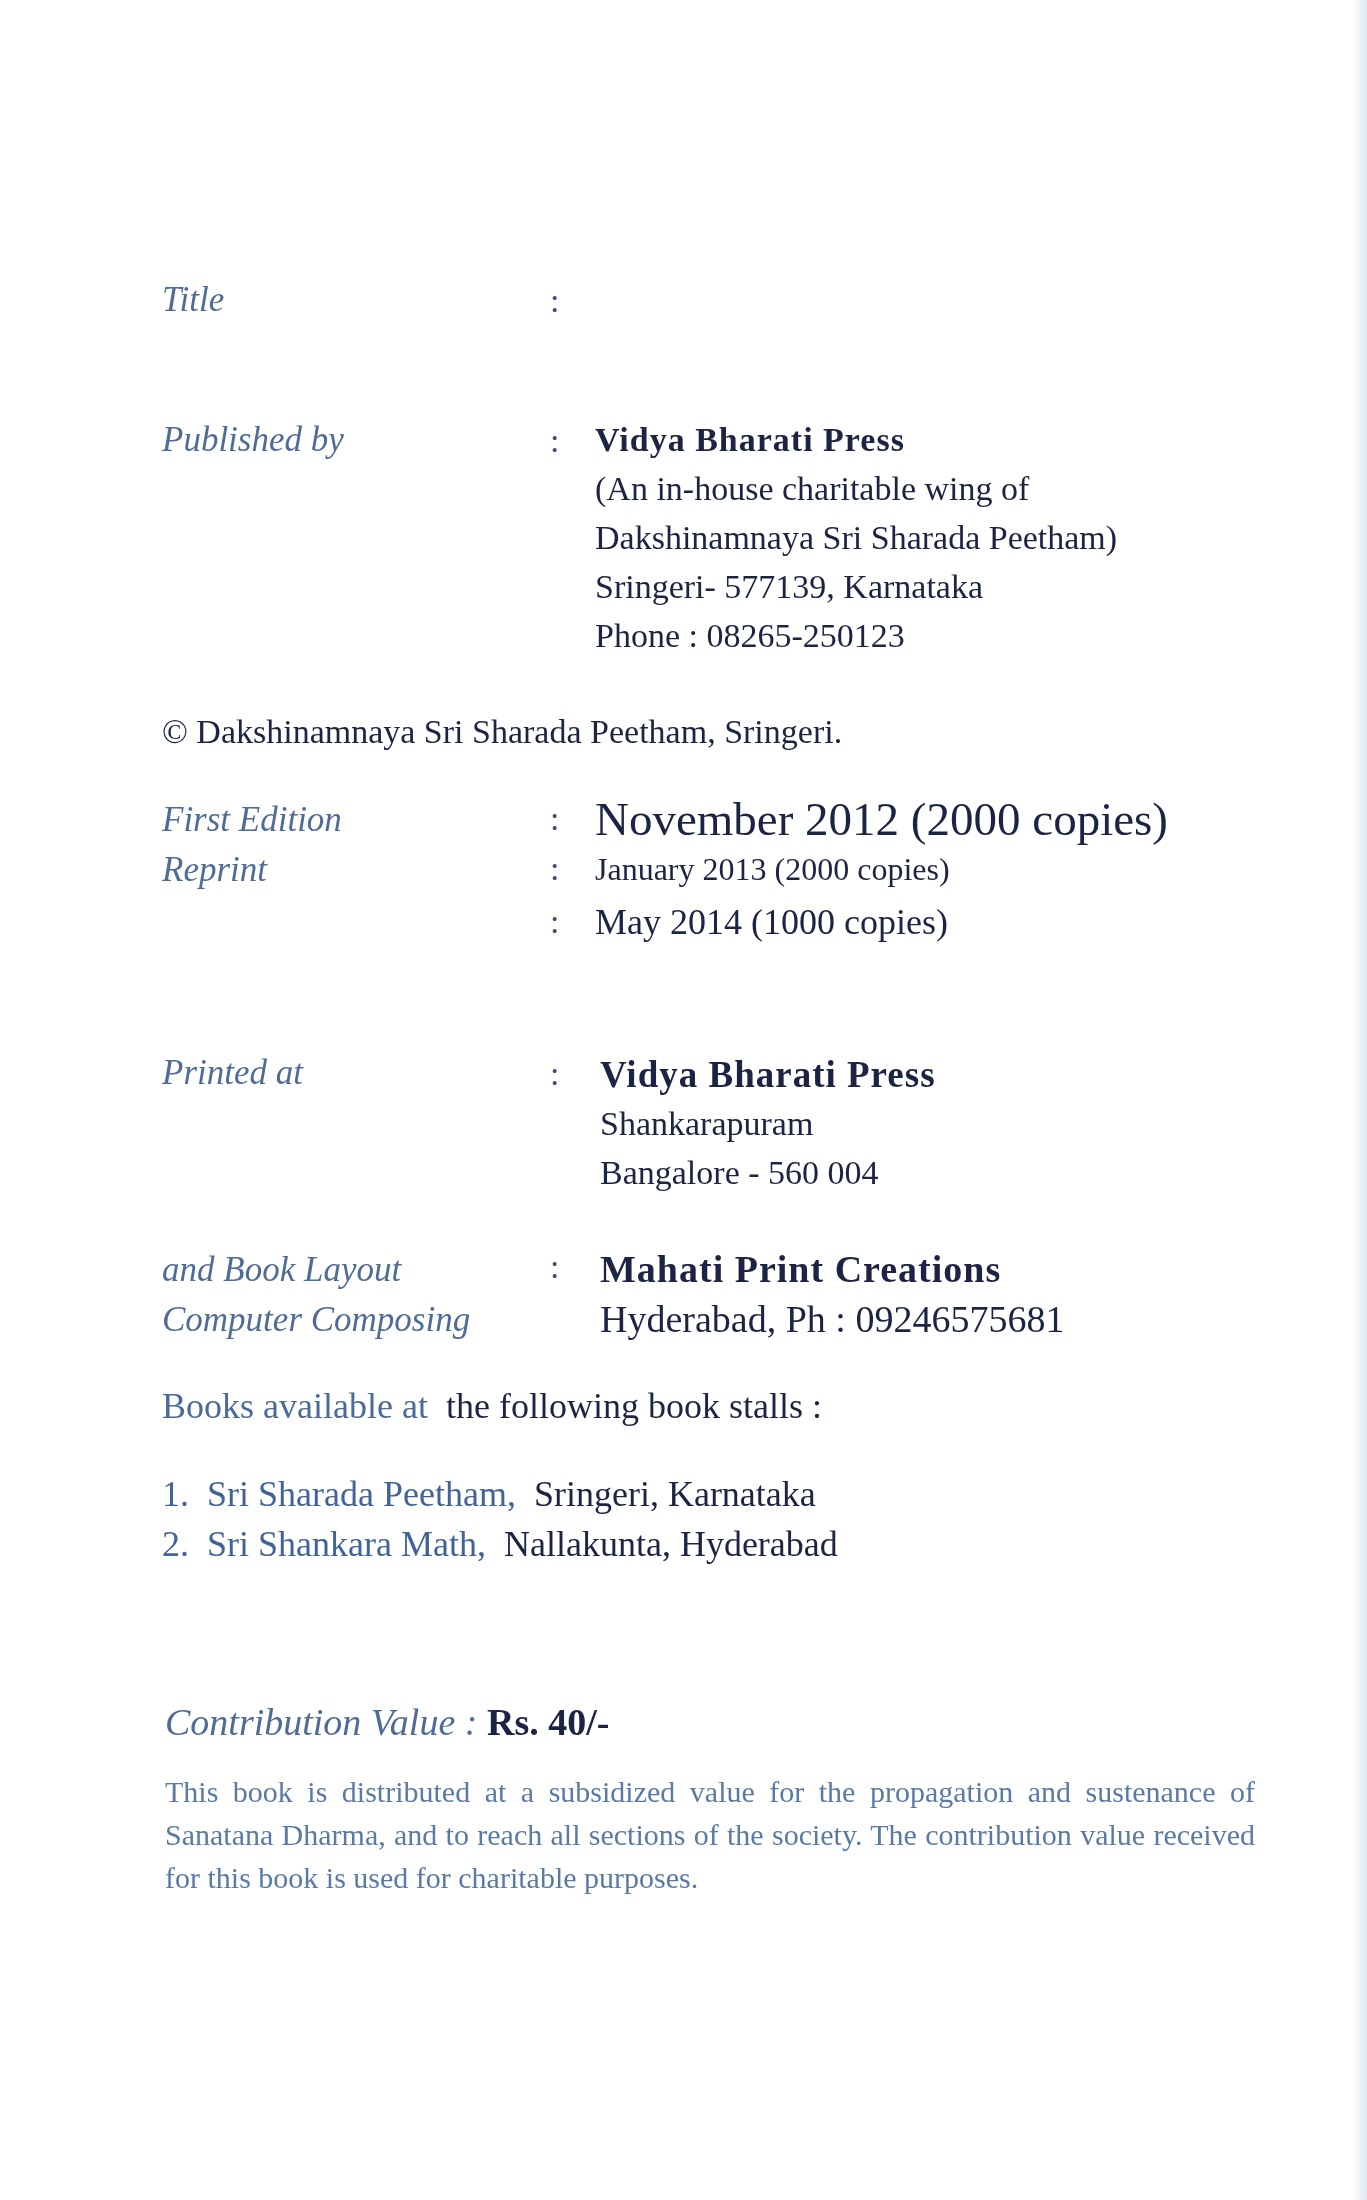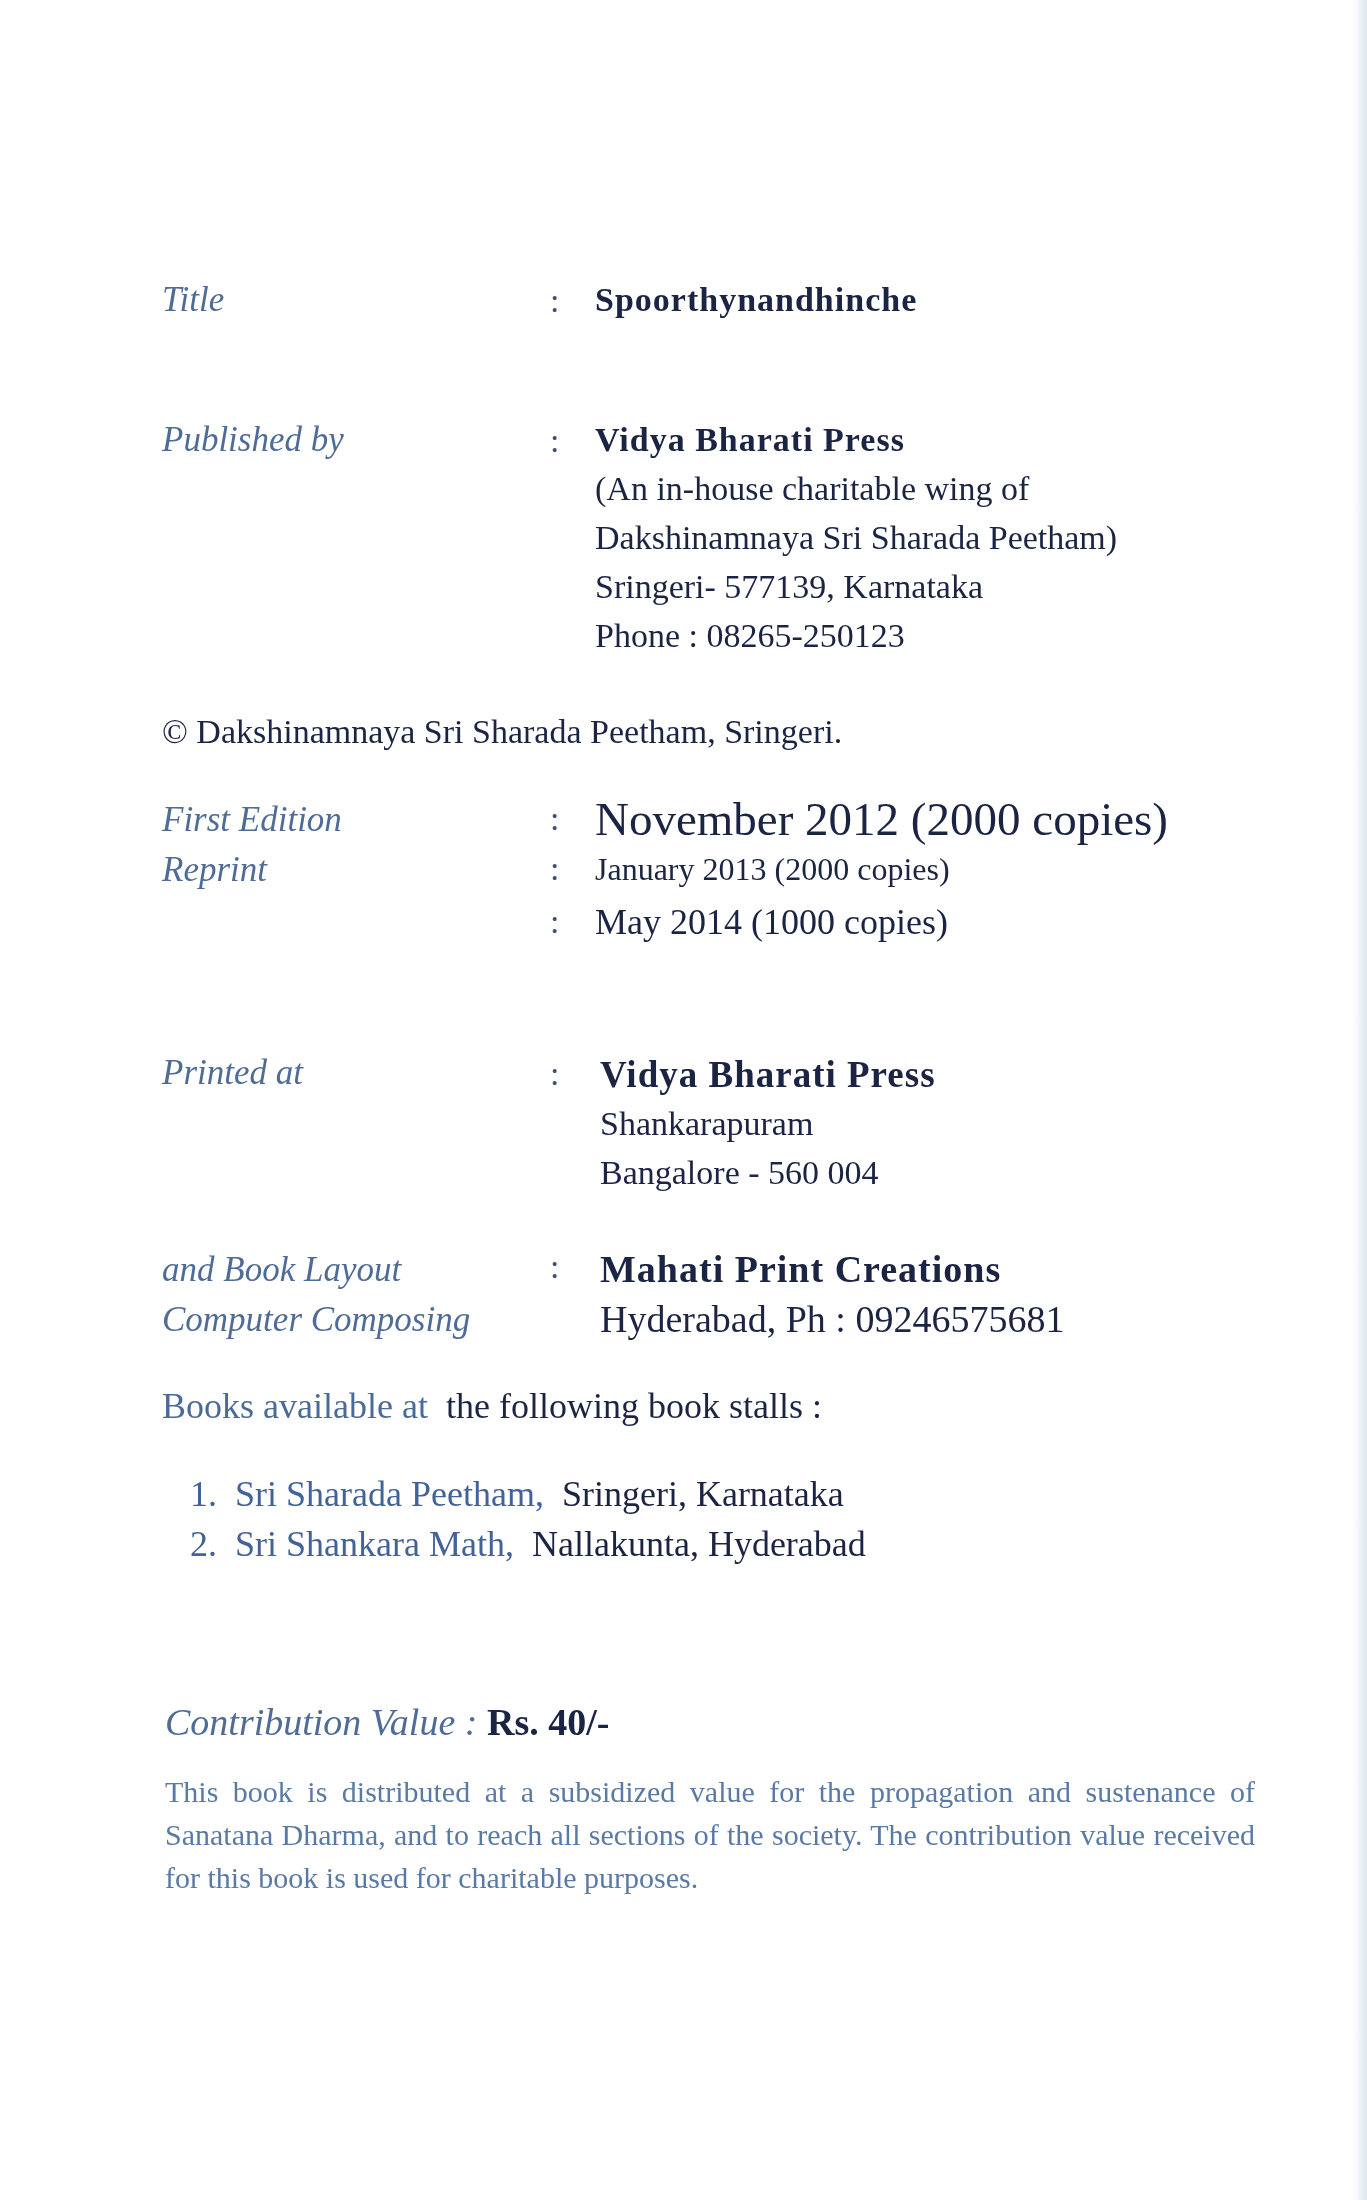--- a/index.html
+++ b/index.html
@@ -6,37 +6,36 @@
   body { width:1367px; height:2200px; background:#ffffff; position:relative; overflow:hidden;
          font-family:"Liberation Serif","DejaVu Serif",serif; color:#1c2444; }
   .edge { position:absolute; right:0; top:0; width:14px; height:2200px;
           background:linear-gradient(to right, #ffffff, #dfe7f0); }
   .row { position:absolute; left:162px; }
   .lbl { position:absolute; left:162px; font-style:italic; color:#4f6c97; font-size:35px; }
   .colon { position:absolute; left:550px; color:#3e4f74; font-size:34px; }
   .val { position:absolute; left:595px; font-size:34px; color:#1c2444; line-height:49px; }
   .val b { font-weight:bold; letter-spacing:1px; }
   .blue { color:#4a6a98; }
-  .stall { position:absolute; left:162px; font-size:36px; color:#42639a;margin-left:28px; }
+  .stall { position:absolute; left:162px; font-size:36px; color:#42639a; }
   .stall .rest { color:#1c2444; }
   .para { position:absolute; left:165px; width:1090px; font-size:30px; line-height:43px;
           color:#5a7aa6; text-align:justify; }
   .contrib { position:absolute; left:165px; top:1700px; font-size:38px; }
   .contrib .cl { font-style:italic; color:#4f6c97; }
   .contrib .cv { font-weight:bold; color:#1c2444; }
 </style>
 </head>
 <body>
 
 <div class="edge"></div>
 
 <div class="lbl" style="top:280px;">Title</div>
 <div class="colon" style="top:282px;">:</div>
 <div class="val" style="top:275px;">
-  <div><b>Spoorthynandhinche</b></div>
 </div>
 
 <div class="lbl" style="top:420px;">Published by</div>
 <div class="colon" style="top:422px;">:</div>
 <div class="val" style="top:415px;">
   <div><b>Vidya Bharati Press</b></div>
   <div>(An in-house charitable wing of</div>
   <div>Dakshinamnaya Sri Sharada Peetham)</div>
   <div>Sringeri- 577139, Karnataka</div>
   <div>Phone : 08265-250123</div>

